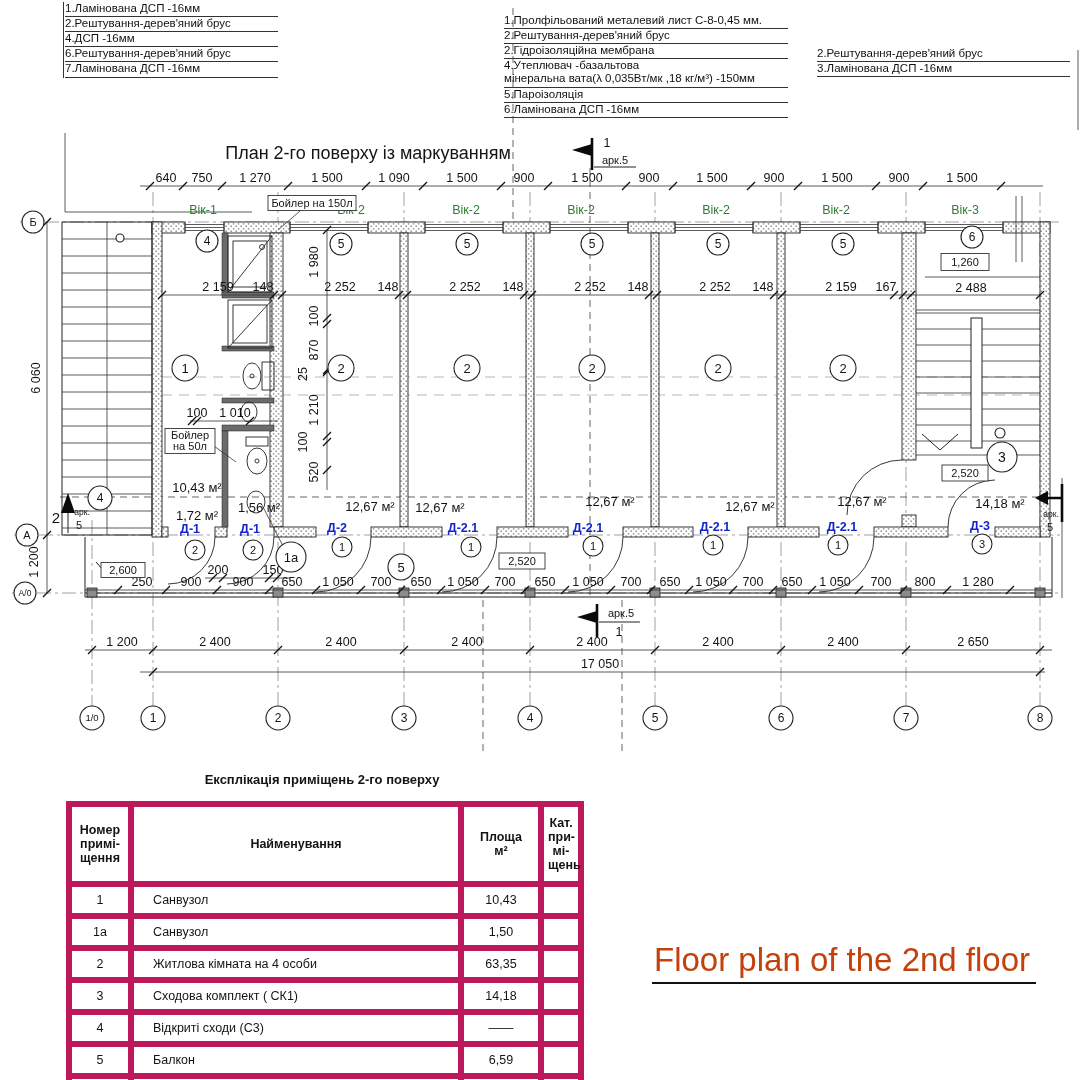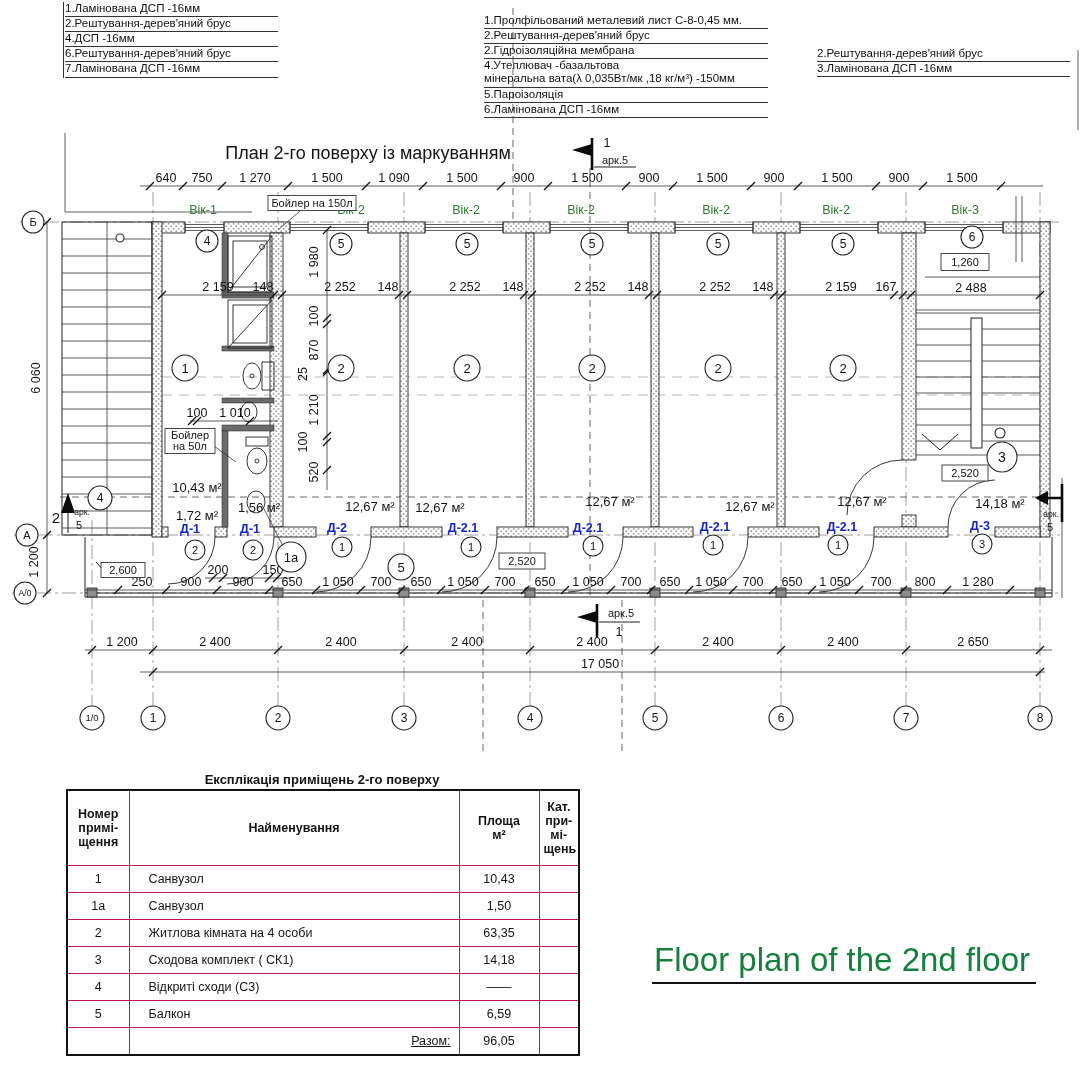--- a/index.html
+++ b/index.html
@@ -33,35 +33,35 @@
   .arc{stroke:#222;stroke-width:0.9;fill:none}
   .fix{stroke:#222;stroke-width:0.9;fill:none}
   .flagfill{fill:#0a0a0a}
   .flagln{stroke:#0a0a0a;stroke-width:2.6;fill:none}
   .col{fill:#8c8c8c;stroke:#222;stroke-width:0.8}
   .stringer{fill:#fff;stroke:#222;stroke-width:1}
   
   .note{position:absolute;font-size:11.5px;line-height:1.14;color:#111;z-index:5}
   .note .note-line{border-bottom:1px solid #333;padding:0 2px 1px 0;white-space:pre-line}
   #note-left{left:63px;top:2px;width:213px;border-left:1px solid #333;padding-left:1px}
-  #note-mid{left:484px;top:14px;width:284px}
+  #note-mid{left:504px;top:14px;width:284px}
   #note-right{left:817px;top:47px;width:253px}
   #corner-note{position:absolute;left:919px;top:704px;width:132px;font-size:11.5px;line-height:1.25;white-space:pre-line}
   
   #xtable{position:absolute;left:66px;top:772px;width:512px}
-  #xtitle{text-align:center;font-weight:bold;font-size:13px;margin-bottom:2px}
+  #xtitle{text-align:center;font-weight:bold;font-size:13px;margin-bottom:14px}
   #xtable table{width:100%;border-collapse:collapse;border:2px solid #111;table-layout:fixed}
-  #xtable th,#xtable td{border:1px solid #be185d;font-size:12.5px;padding:2px 4px}
+  #xtable th,#xtable td{border:6px solid #be185d;font-size:12.5px;padding:2px 4px}
   #xtable th{font-weight:bold;text-align:center;white-space:pre-line;height:70px;vertical-align:middle}
   #xtable td{height:22px;vertical-align:middle}
   #xtable td.c{text-align:center}
   #xtable td.nm{padding-left:19px}
   #xtable td.tot{text-align:right;padding-right:8px;text-decoration:underline;font-weight:normal}
   
-  #caption{position:absolute;left:652px;top:941px;font-size:33px;color:#15803d;
+  #caption{position:absolute;left:652px;top:941px;font-size:33px;color:#c2410c;
     border-bottom:2px solid #111;padding:0 6px 3px 2px;white-space:nowrap;z-index:5}
 </style>
 </head>
 <body>
 
 <div id="stage">
 
   <svg id="plan" width="1080" height="770" viewBox="0 0 1080 770">
     <defs>
       <pattern id="ins" width="5" height="5" patternUnits="userSpaceOnUse">

